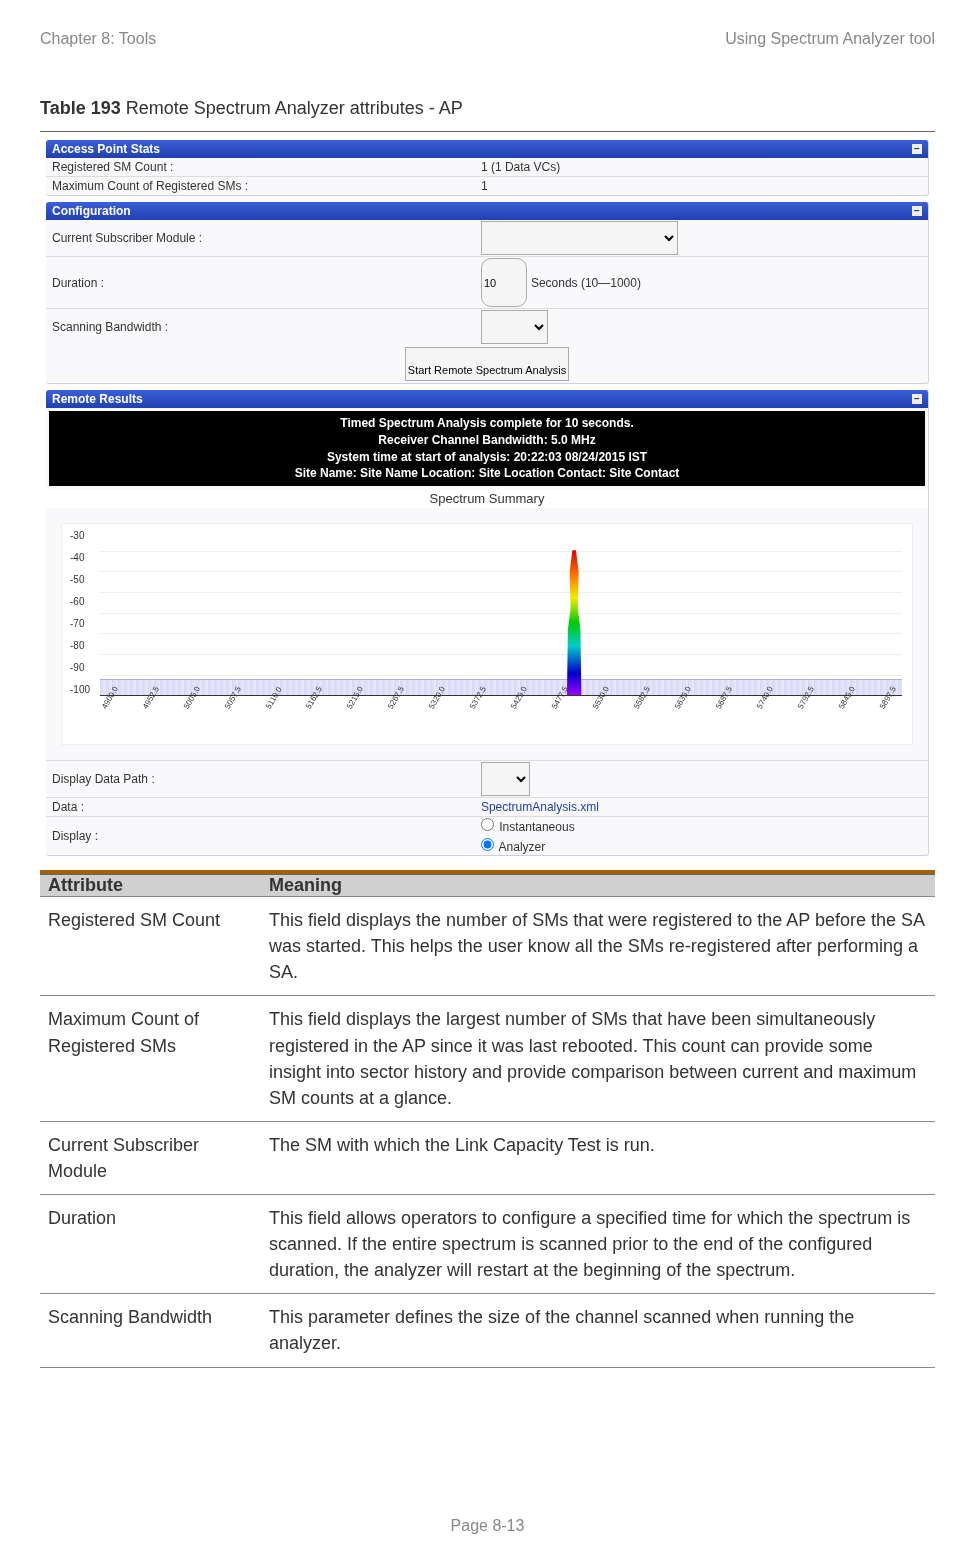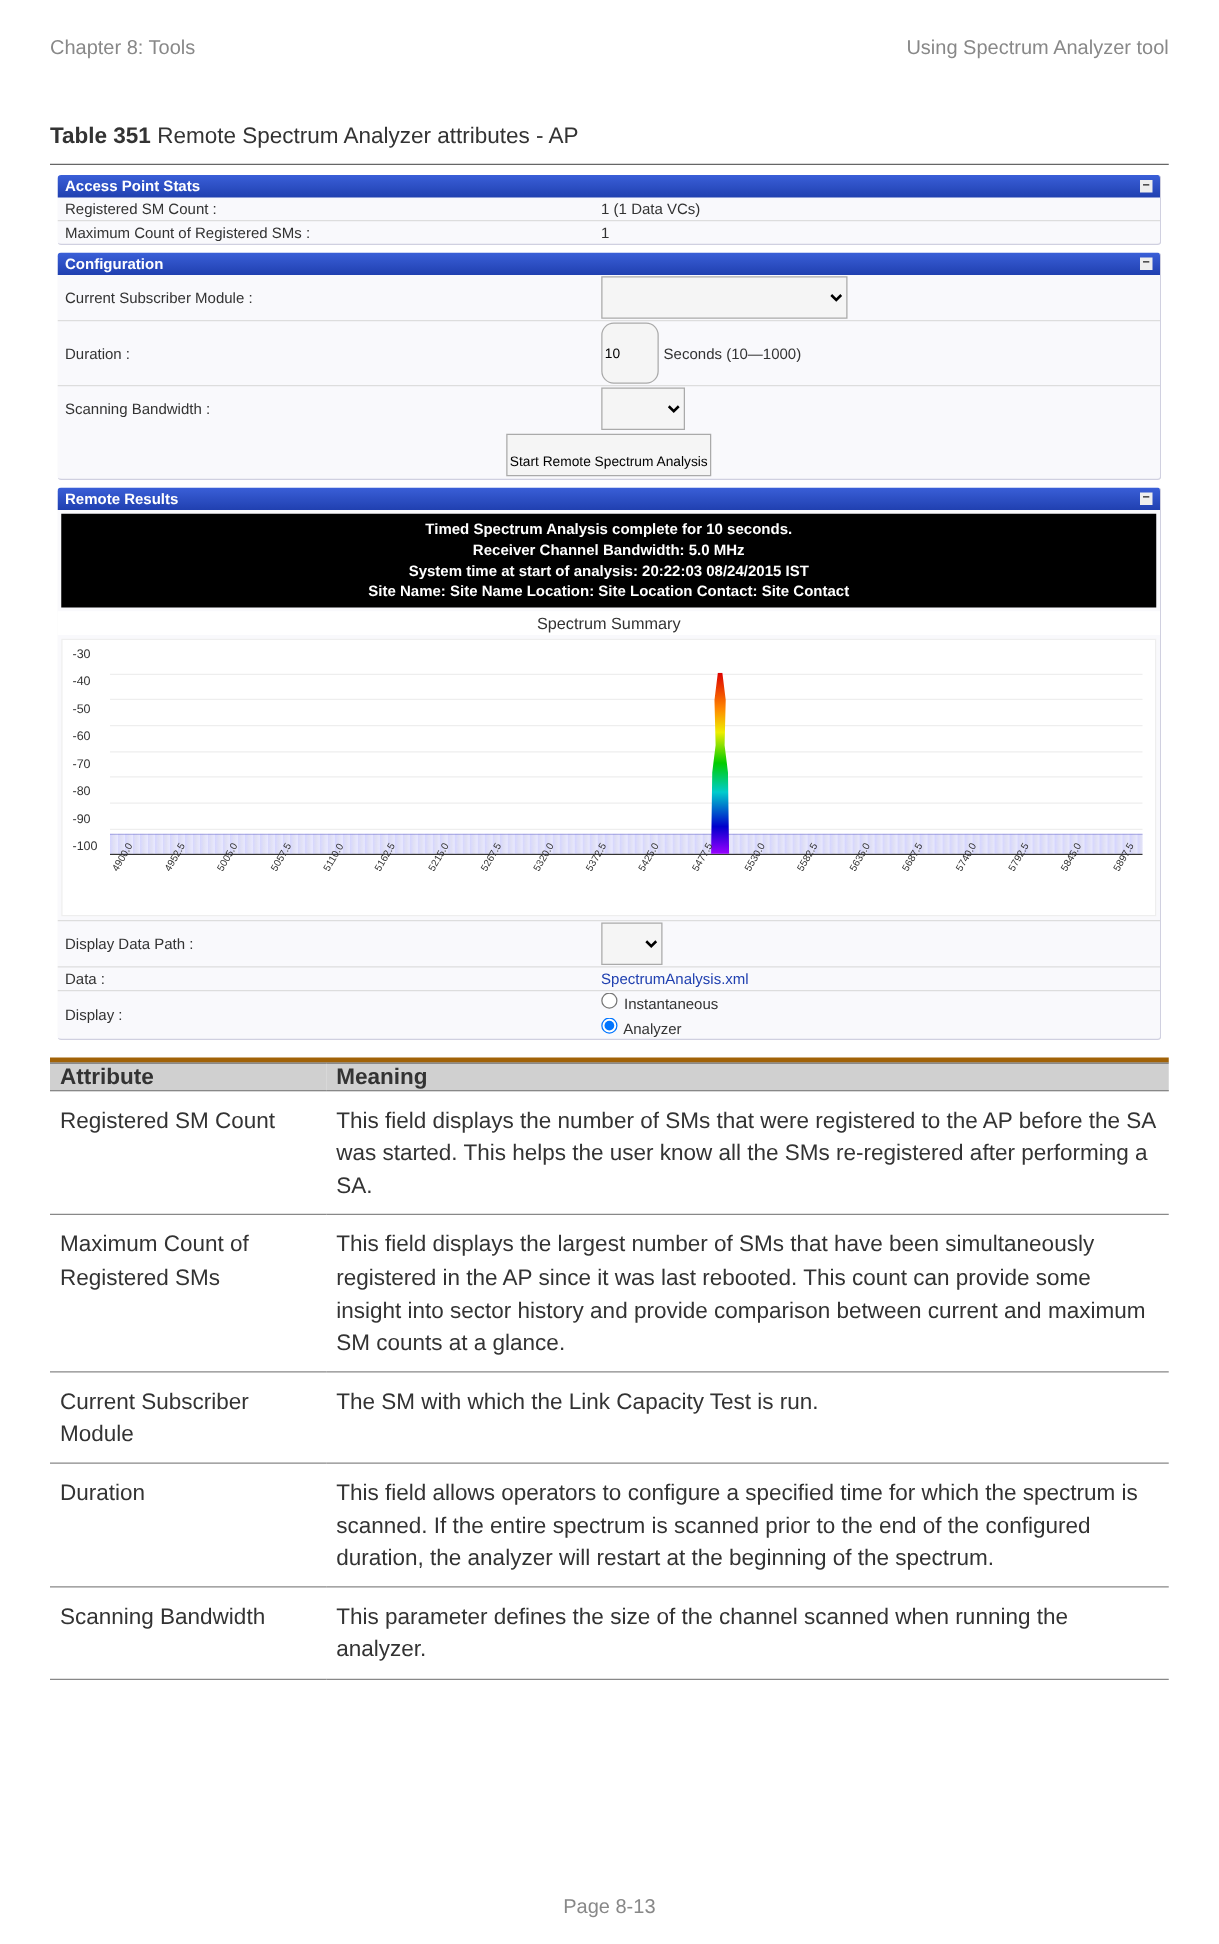--- a/index.html
+++ b/index.html
@@ -111,21 +111,21 @@
     .spectrum-summary {
       text-align: center;
       font-size: 13px;
       padding: 2px 0;
       background: #fff;
     }
     .chart-area {
       background: #fff;
       position: relative;
       height: 220px;
-      margin: 3px;
+      margin: 15px;
       border: 1px solid #eee;
     }
     .chart-y {
       position: absolute;
       left: 8px;
       top: 6px;
       font-size: 10px;
       color: #333;
       display: flex;
       flex-direction: column;
@@ -227,21 +227,21 @@
 </head>
 <body>
 
 <div class="page">
   <div class="header">
     <span>Chapter 8:  Tools</span>
     <span>Using Spectrum Analyzer tool</span>
   </div>
 
   <div class="table-caption">
-    <b>Table 351</b><span> Remote Spectrum Analyzer attributes - AP</span>
+    <b>Table 193</b><span> Remote Spectrum Analyzer attributes - AP</span>
   </div>
 
   <div class="screenshot-box">
 
     <div class="panel">
       <div class="panel-header">
         <span>Access Point Stats</span>
         <span class="toggle">−</span>
       </div>
       <div class="panel-body">

